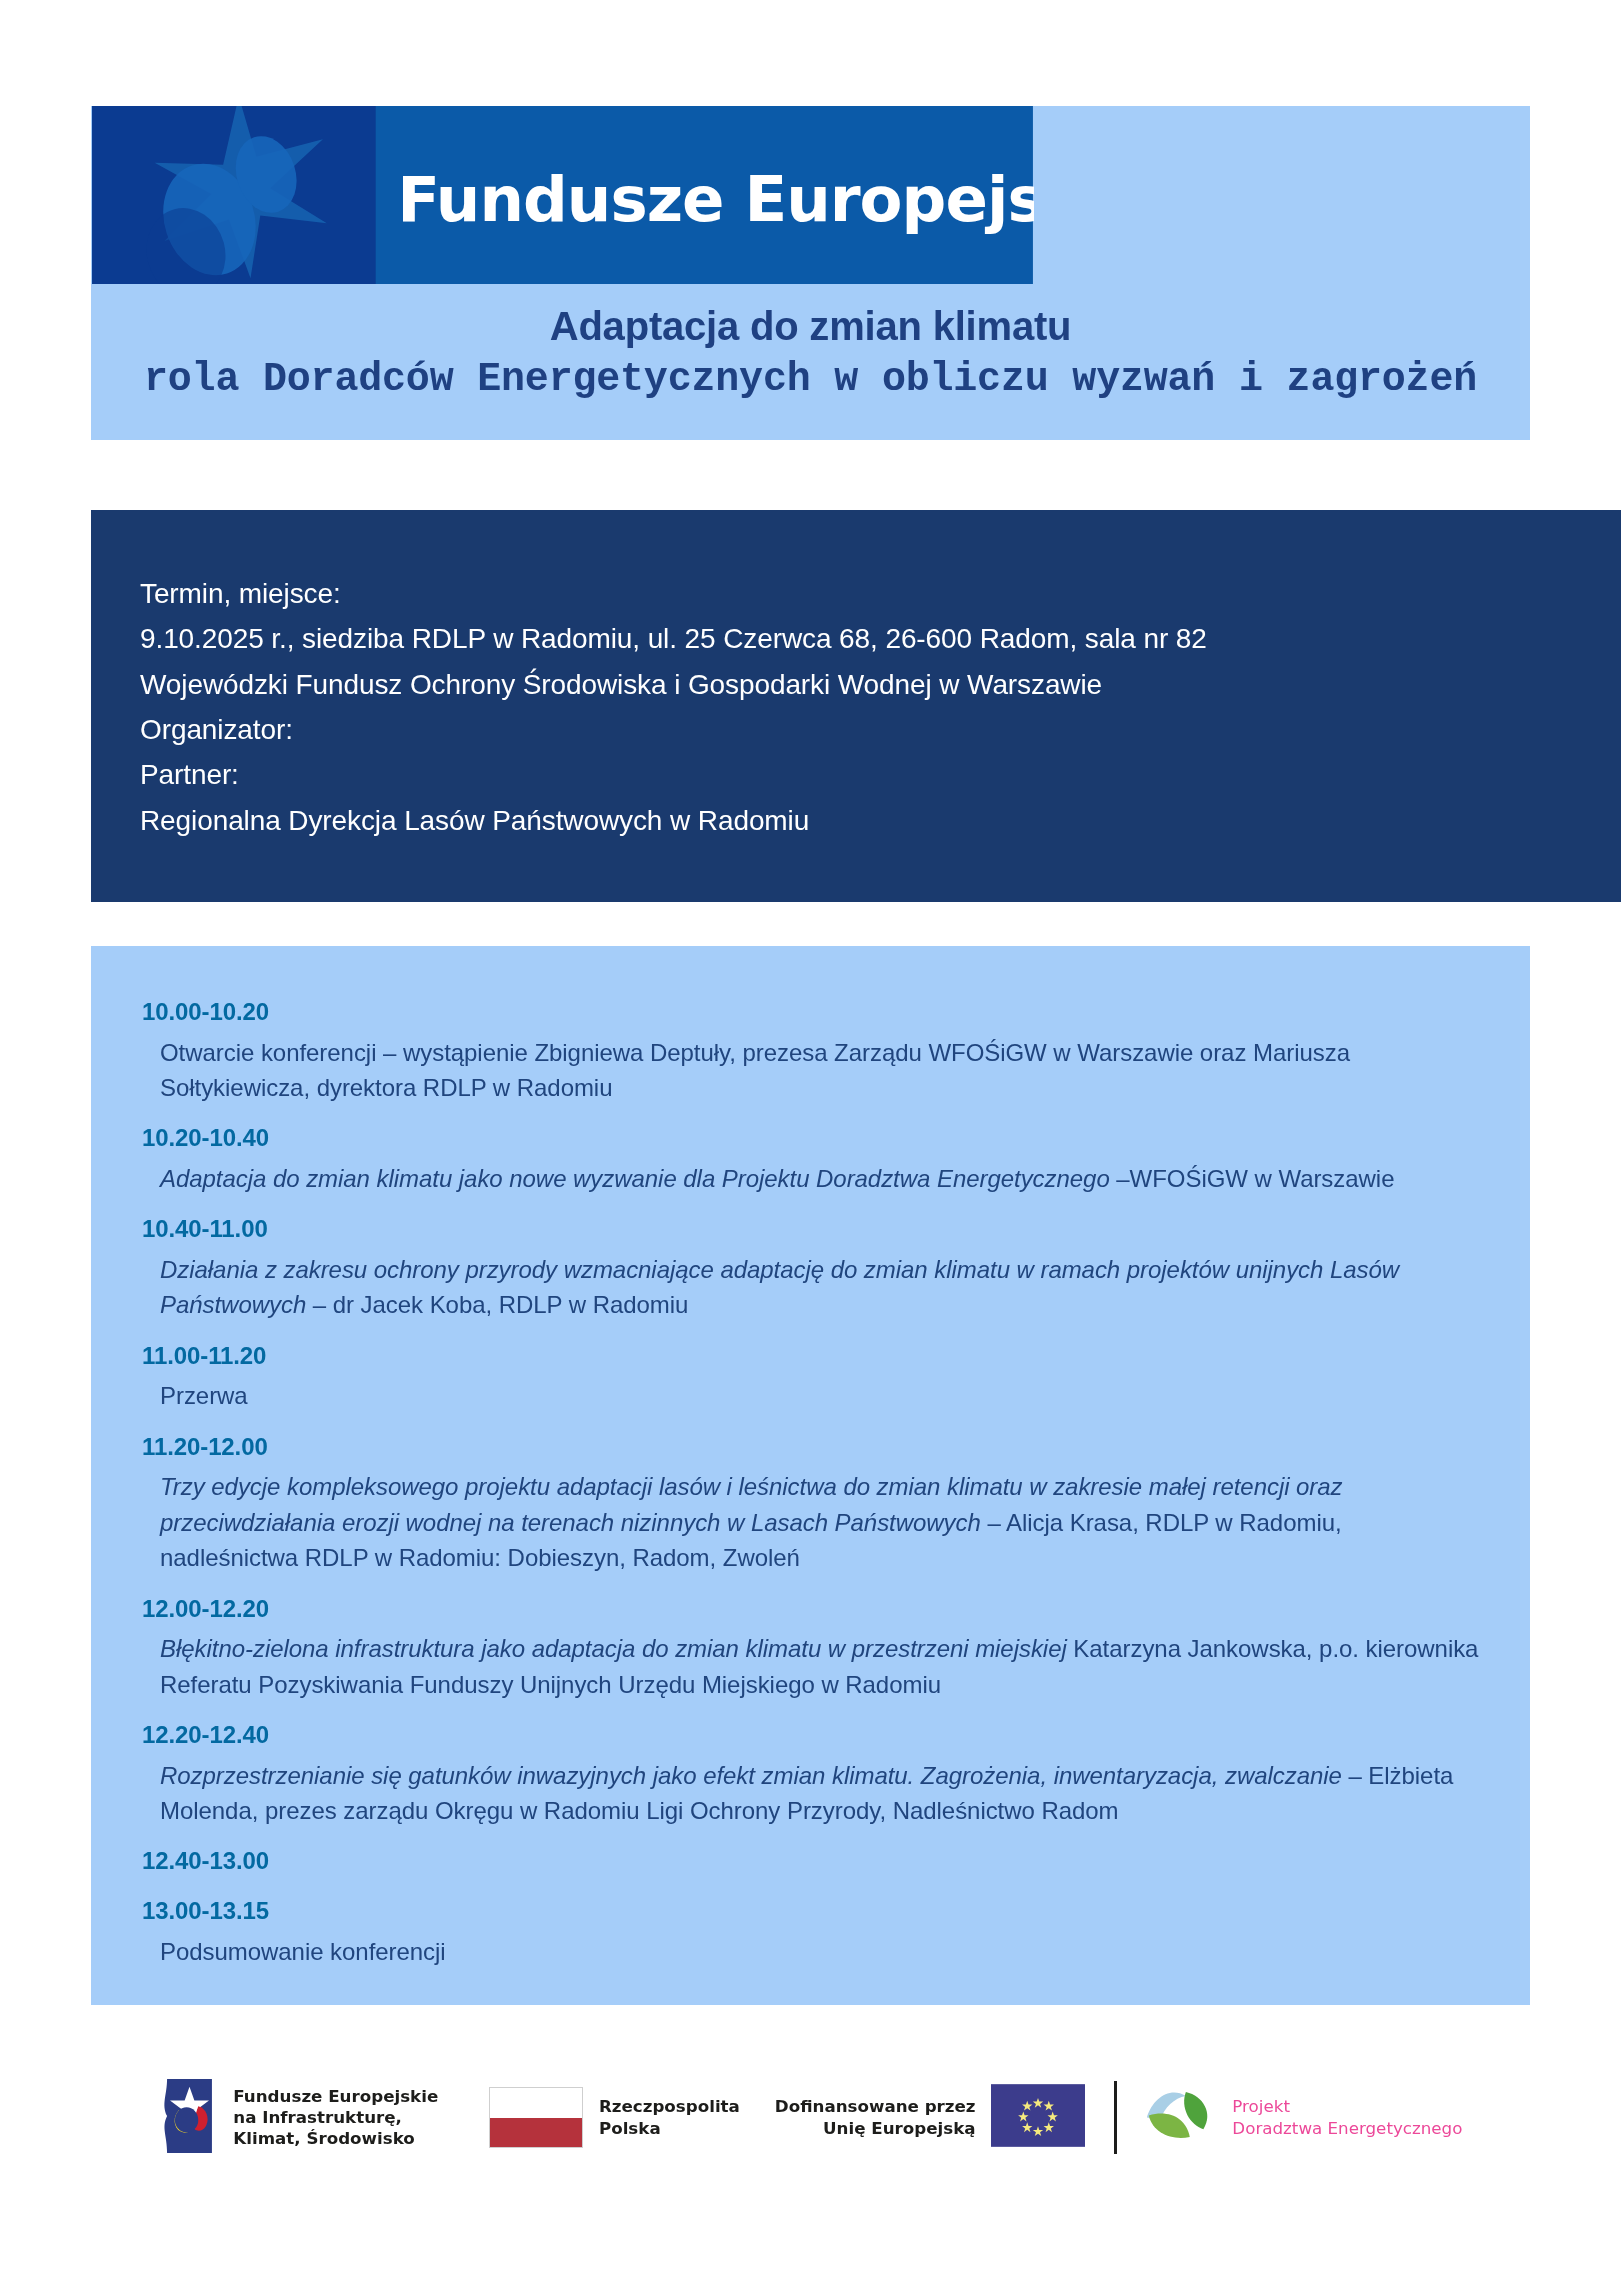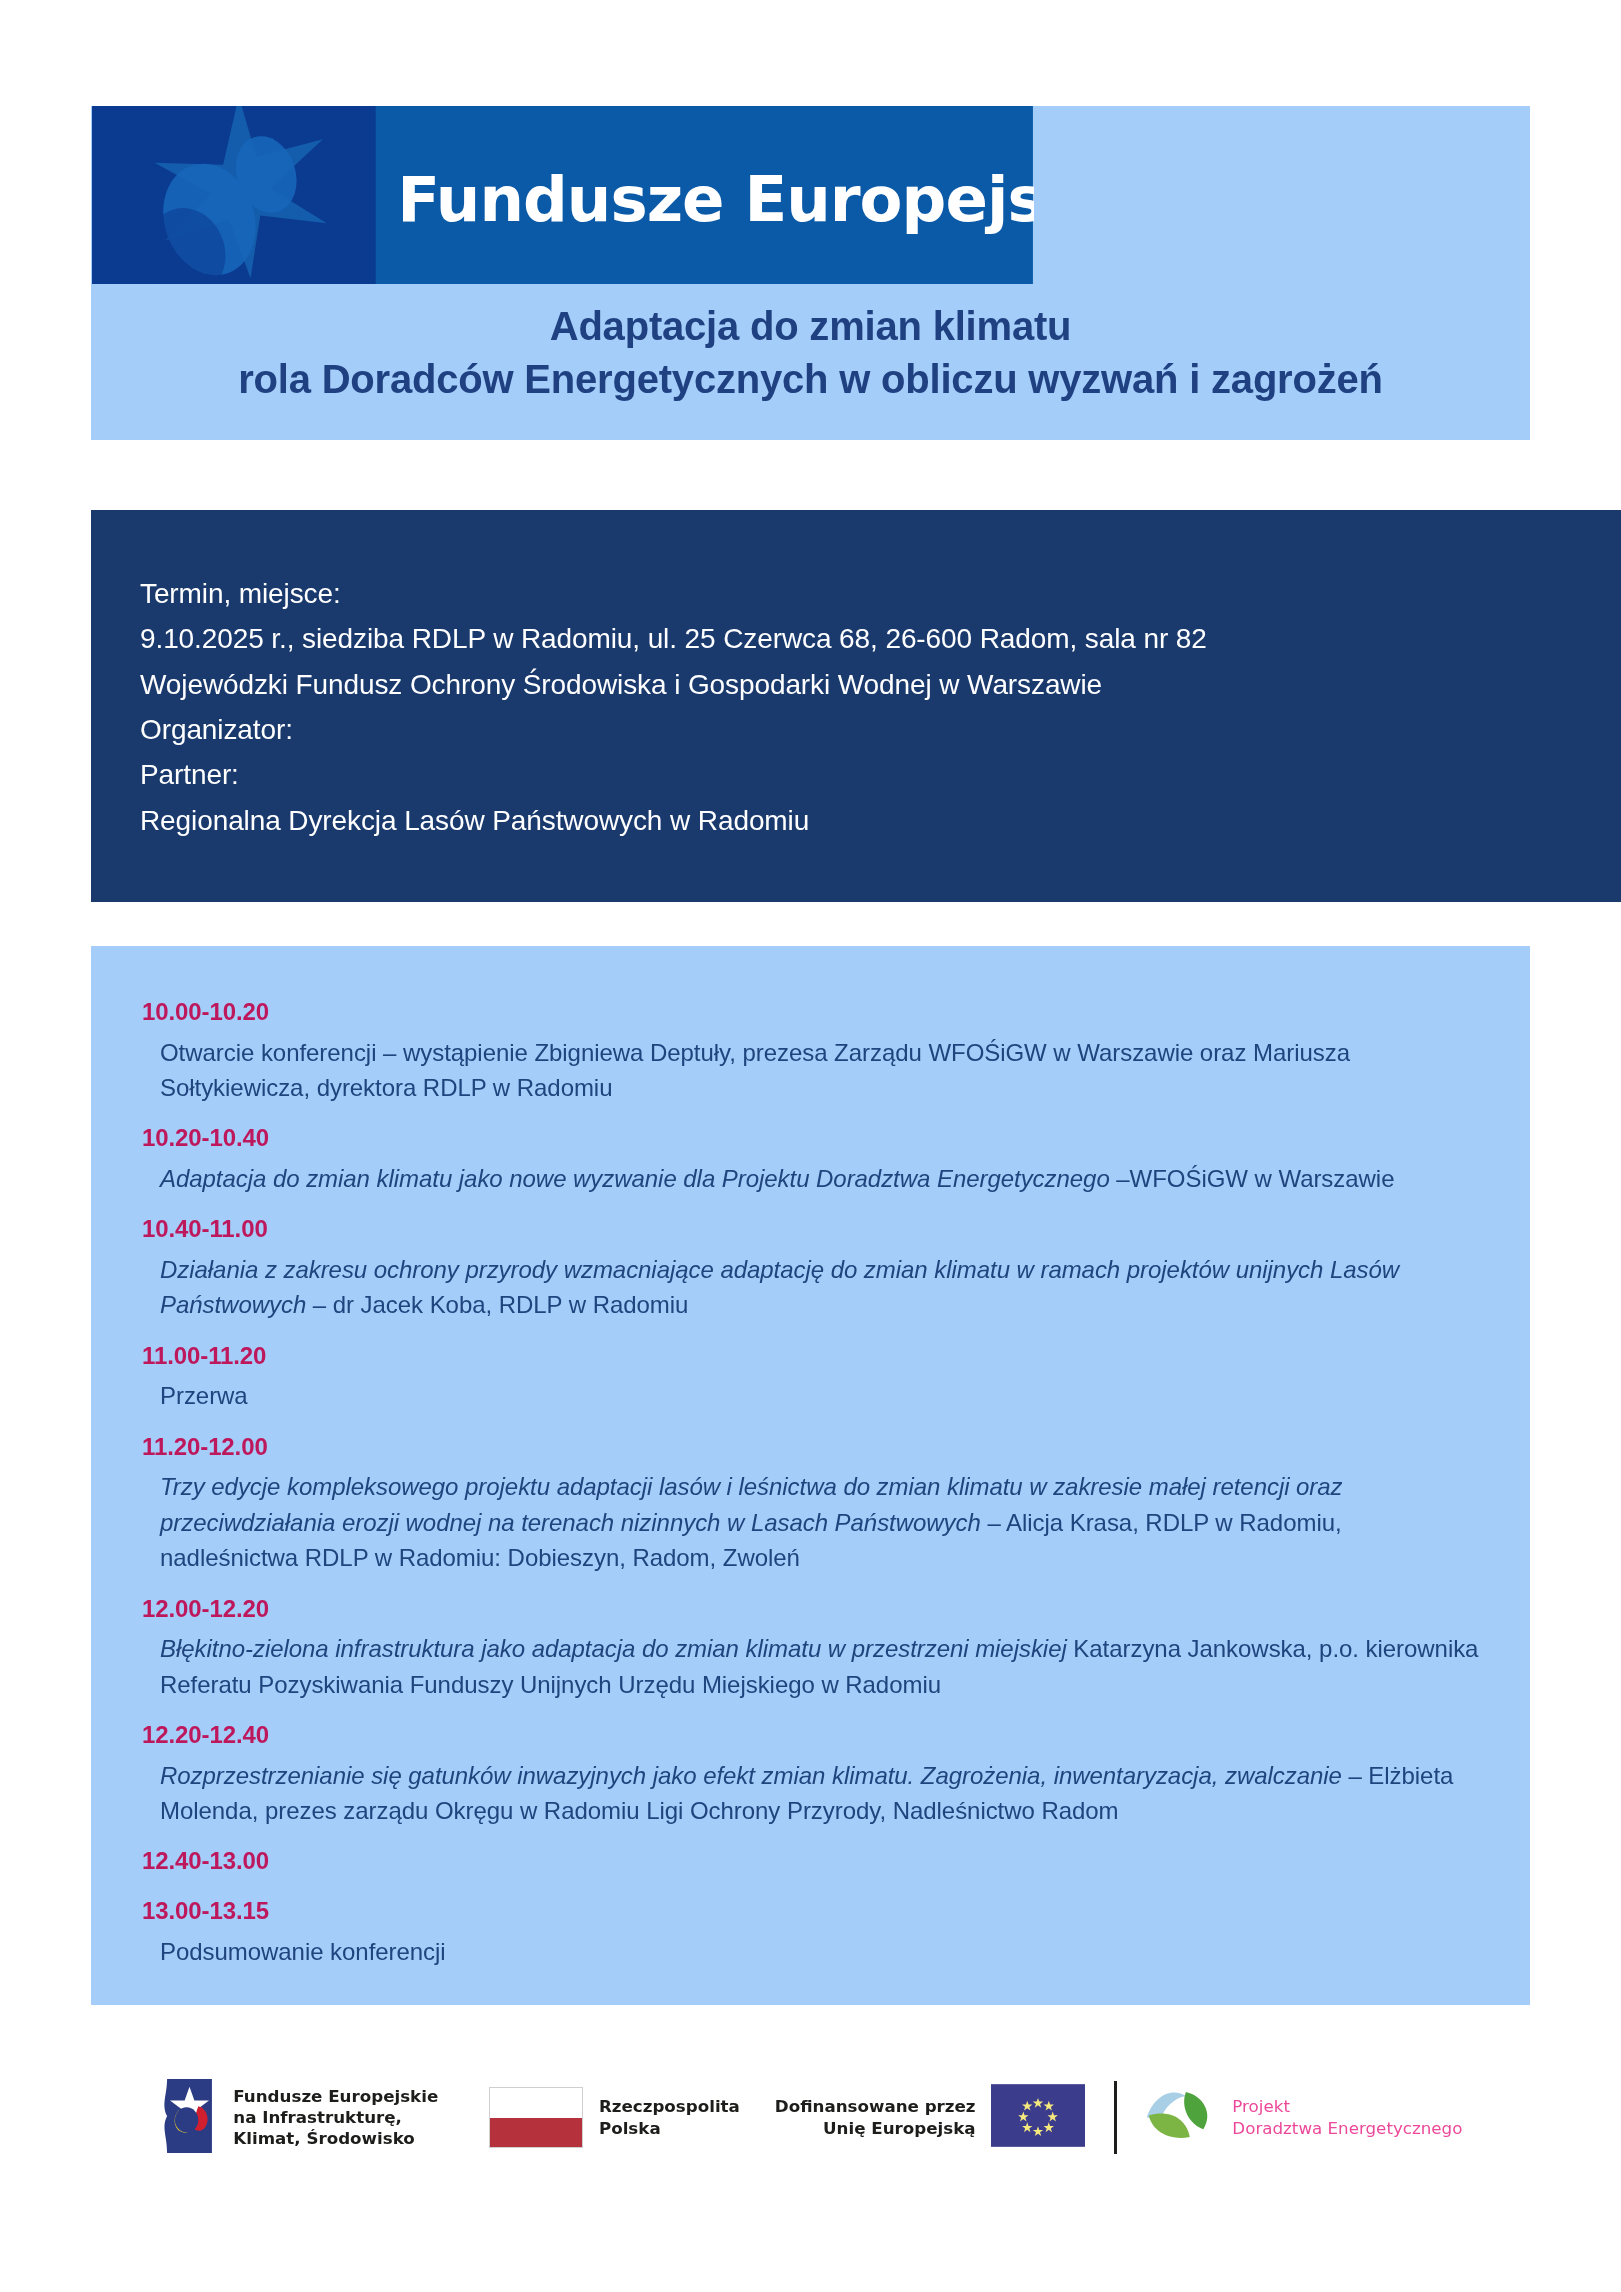--- a/index.html
+++ b/index.html
@@ -47,21 +47,21 @@
   .title-text {
     padding: 15.7px 25.5px 33px 25.5px;
     text-align: center;
     font-weight: bold;
     font-size: 40px;
     line-height: 1.34;
     color: #1f4182;
     letter-spacing: -0.2px;
   }
   .title-line1 { display: block; }
-  .title-line2 { display: block; }
+  .title-line2 { display: block; font-family: Liberation Mono, monospace; }
 
   
   .info-box {
     position: absolute;
     left: 91px;
     top: 510px;
     width: 1597px;
     height: 392px;
     background: #1a3a6e;
     box-sizing: border-box;
@@ -85,21 +85,21 @@
     height: 1059px;
     background: #a5cdf9;
     box-sizing: border-box;
     padding: 43px 51px 39px 51px;
   }
   .agenda-item { margin-bottom: 3.9px; }
   .agenda-time {
     font-weight: bold;
     font-size: 24px;
     line-height: 1.9;
-    color: #be185d;
+    color: #0369a1;
     letter-spacing: -0.1px;
   }
   .agenda-desc {
     font-size: 24px;
     line-height: 1.48;
     color: #20457e;
     letter-spacing: -0.05px;
     margin-bottom: 9.8px;
     margin-left: 18px;
   }

